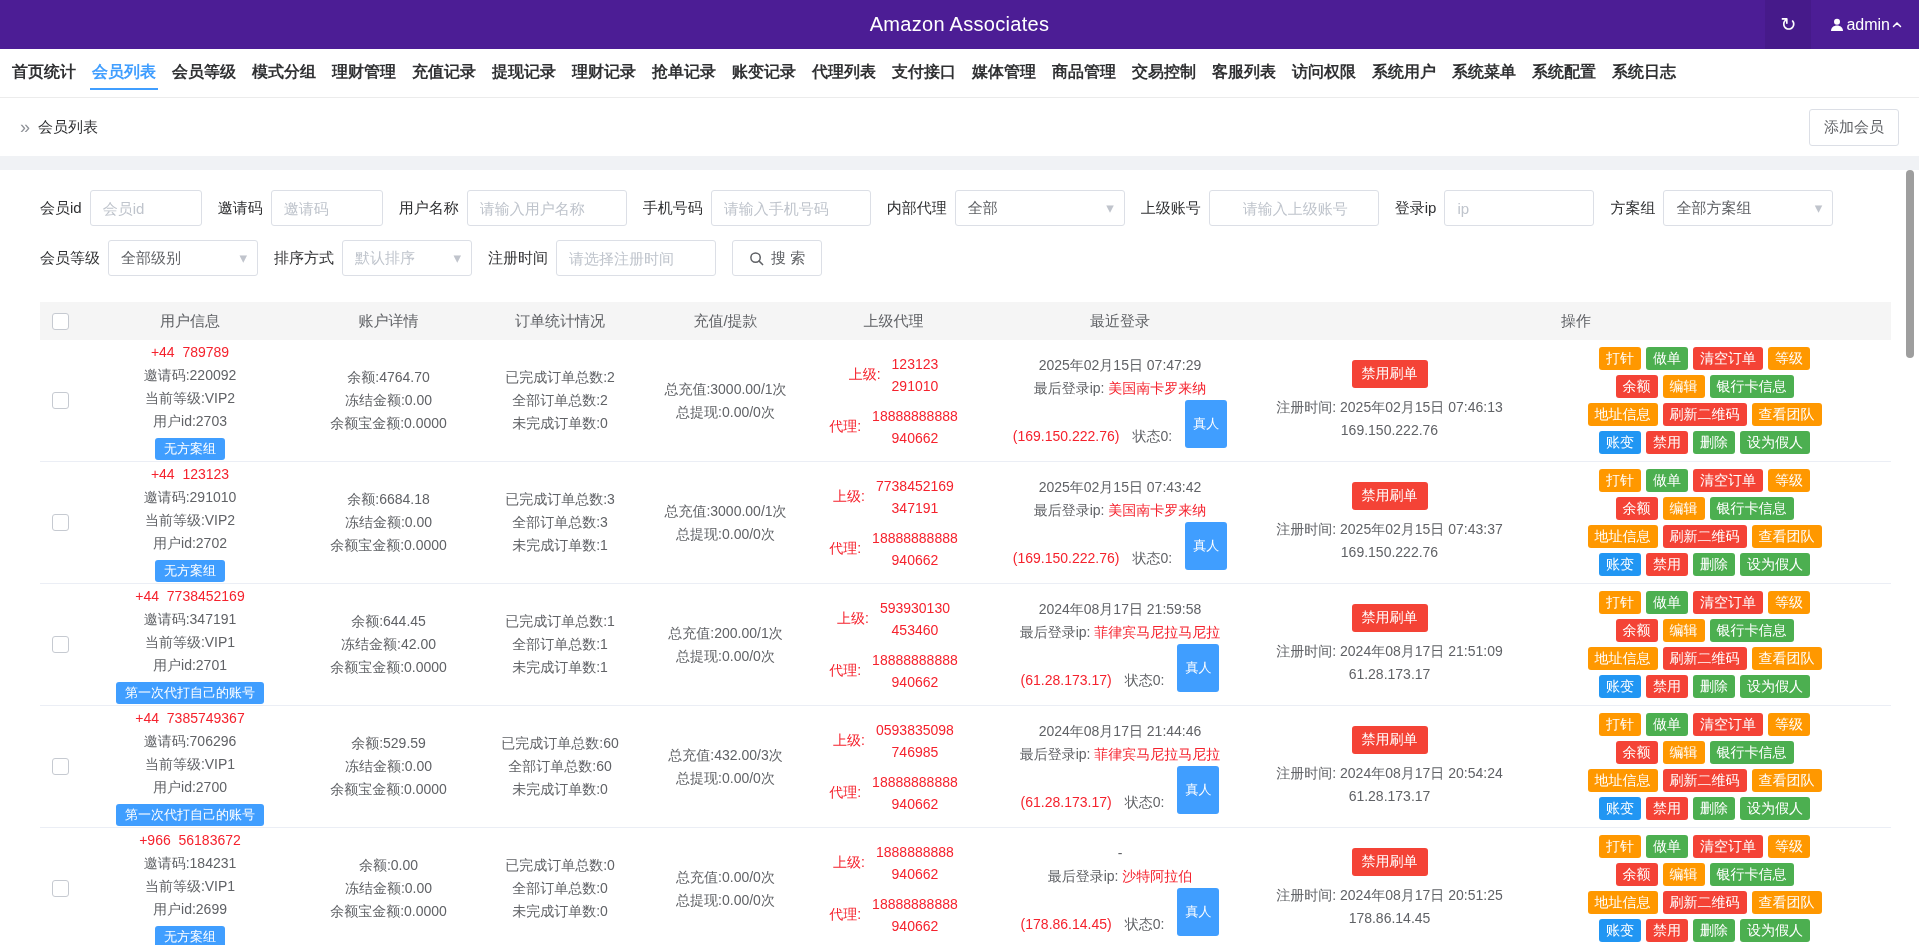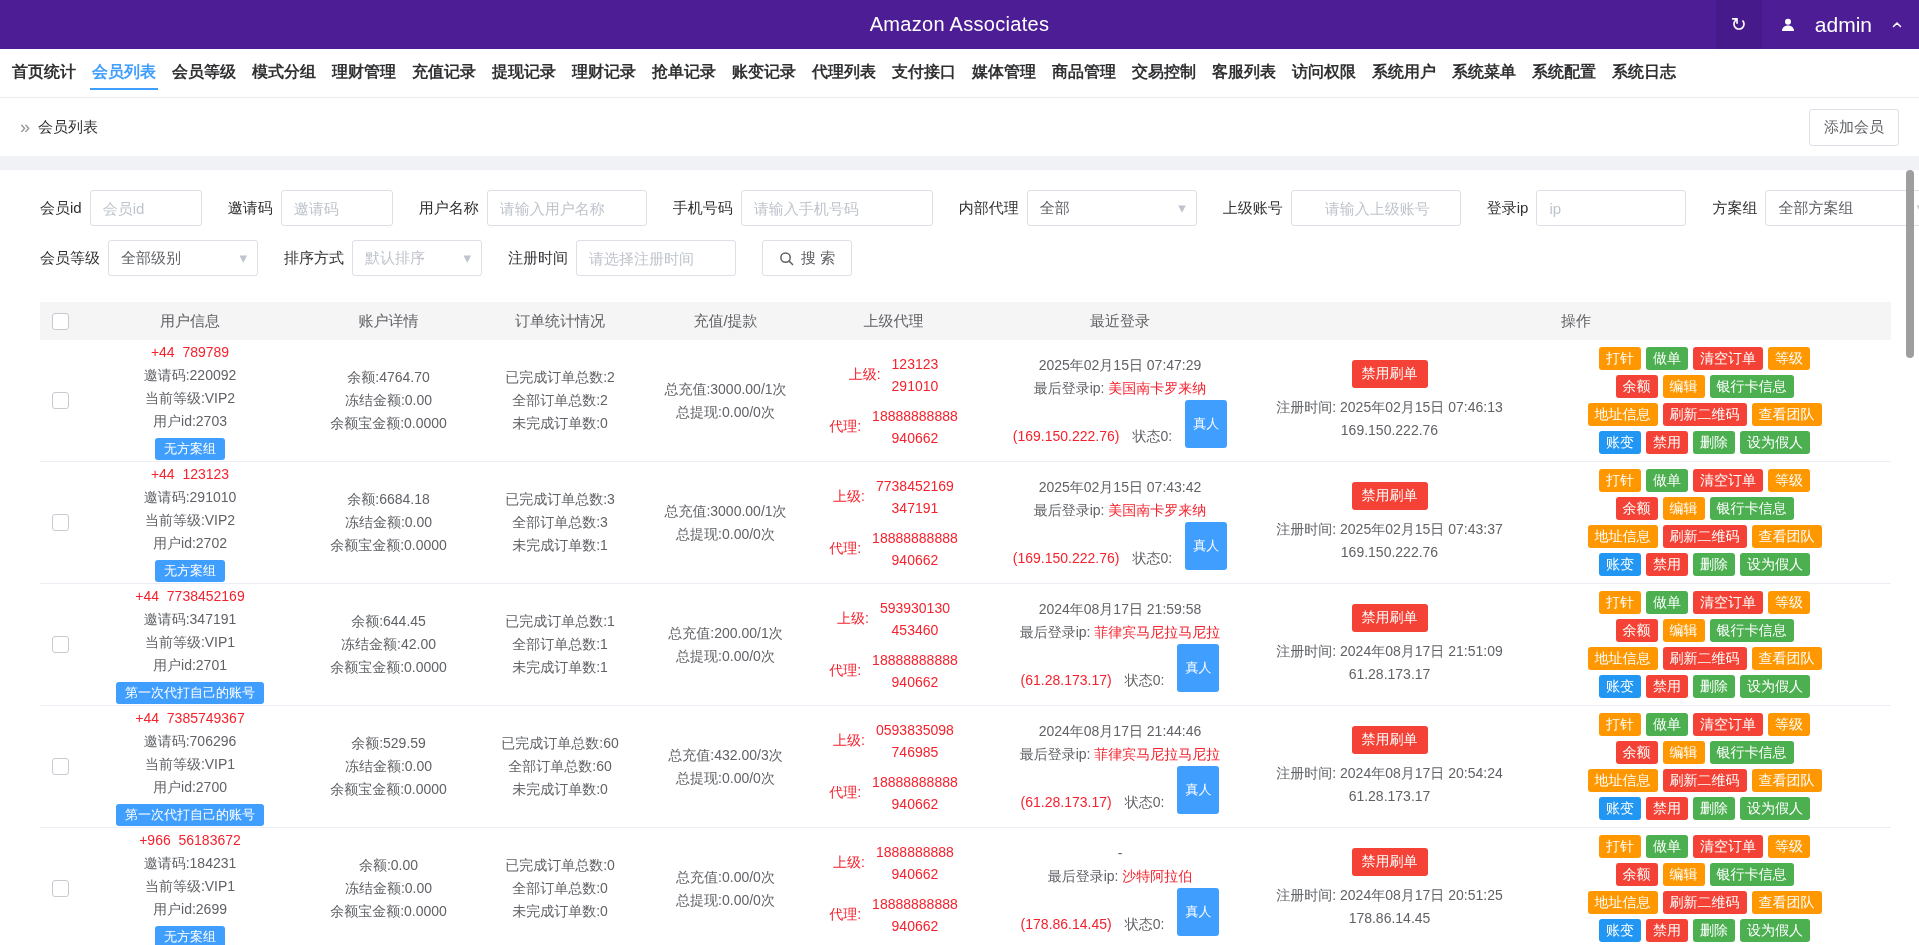--- a/index.html
+++ b/index.html
@@ -5,51 +5,51 @@
   * { box-sizing: border-box; margin: 0; padding: 0; }
   html, body { width: 1919px; height: 945px; overflow: hidden; background: #fff;
     font-family: "Liberation Sans", "DejaVu Sans", sans-serif; }
 
   
   .app-header { height: 49px; background: #4c1d95; display: flex; align-items: center; position: relative; }
   .app-title { position: absolute; left: 0; right: 0; text-align: center; color: #fff; font-size: 20px; font-weight: 500; letter-spacing: .3px; }
   .header-right { margin-left: auto; display: flex; align-items: center; height: 100%; z-index: 2; padding-right: 16px; }
   .refresh-btn { width: 46px; height: 100%; display: flex; align-items: center; justify-content: center;
     color: #fff; font-size: 19px; background: rgba(0,0,0,0.07); cursor: pointer; margin-right: 18px; }
-  .admin-box { display: flex; align-items: center; gap: 19px; color: #fff; font-size: 21px; cursor: pointer; }
+  .admin-box { display: flex; align-items: center; gap: 1px; color: #fff; font-size: 16px; cursor: pointer; }
 
   
   .nav-bar { height: 49px; display: flex; align-items: center; padding: 0 10px; gap: 12px;
     background: #fff; border-bottom: 1px solid #ececec; }
   .nav-item { font-size: 16px; font-weight: 600; color: #303133; padding: 5px 2px; cursor: pointer; white-space: nowrap; border-bottom: 2px solid transparent; }
   .nav-item.active { color: #409eff; border-bottom-color: #409eff; }
 
   
   .page-bar { height: 58px; display: flex; align-items: center; padding: 0 20px; background: #fff; }
   .breadcrumb { display: flex; align-items: center; gap: 8px; font-size: 15px; color: #303133; }
   .breadcrumb .arrow { color: #909399; font-size: 18px; }
   .add-btn { margin-left: auto; border: 1px solid #dcdfe6; border-radius: 3px; background: #fff;
     color: #606266; font-size: 15px; padding: 8px 14px; cursor: pointer; }
   .section-gap { height: 14px; background: #f0f2f5; }
 
   
   .filter-area { padding: 20px 0 0 40px; background: #fff; }
   .filter-row { display: flex; align-items: center; margin-bottom: 14px; }
-  .filter-group { display: flex; align-items: center; margin-right: 26px; }
+  .filter-group { display: flex; align-items: center; margin-right: 16px; }
   .filter-label { font-size: 15px; color: #303133; margin-right: 8px; white-space: nowrap; }
   .fctrl { height: 36px; border: 1px solid #dcdfe6; border-radius: 3px; font-size: 15px; background: #fff; }
   input.fctrl { padding: 0 12px; color: #606266; outline: none; }
   input.fctrl::placeholder { color: #bfc4cc; }
   .fselect { display: flex; align-items: center; justify-content: space-between; padding: 0 10px 0 12px; color: #606266; cursor: pointer; }
   .fselect .caret { color: #c0c4cc; font-size: 15px; margin-left: 8px; }
   .fselect.muted .sel-value { color: #bfc4cc; }
   .frow1 .filter-group:nth-child(1) .fctrl { width: 112px; }
   .frow1 .filter-group:nth-child(2) .fctrl { width: 112px; }
   .frow1 .filter-group:nth-child(3) .fctrl { width: 160px; }
-  .frow1 .filter-group:nth-child(4) .fctrl { width: 192px; }
+  .frow1 .filter-group:nth-child(4) .fctrl { width: 160px; }
   .frow1 .filter-group:nth-child(5) .fctrl { width: 170px; }
   .frow1 .filter-group:nth-child(6) .fctrl { width: 170px; padding-left: 33px; }
   .frow1 .filter-group:nth-child(7) .fctrl { width: 150px; }
   .frow1 .filter-group:nth-child(8) .fctrl { width: 170px; }
   .frow2 .filter-group:nth-child(1) .fctrl { width: 150px; }
   .frow2 .filter-group:nth-child(2) .fctrl { width: 130px; }
   .frow2 .filter-group:nth-child(3) .fctrl { width: 160px; }
   .search-btn { display: flex; align-items: center; gap: 7px; height: 36px; padding: 0 16px;
     border: 1px solid #dcdfe6; border-radius: 3px; background: #fff; color: #606266; font-size: 15px; cursor: pointer; }
 

